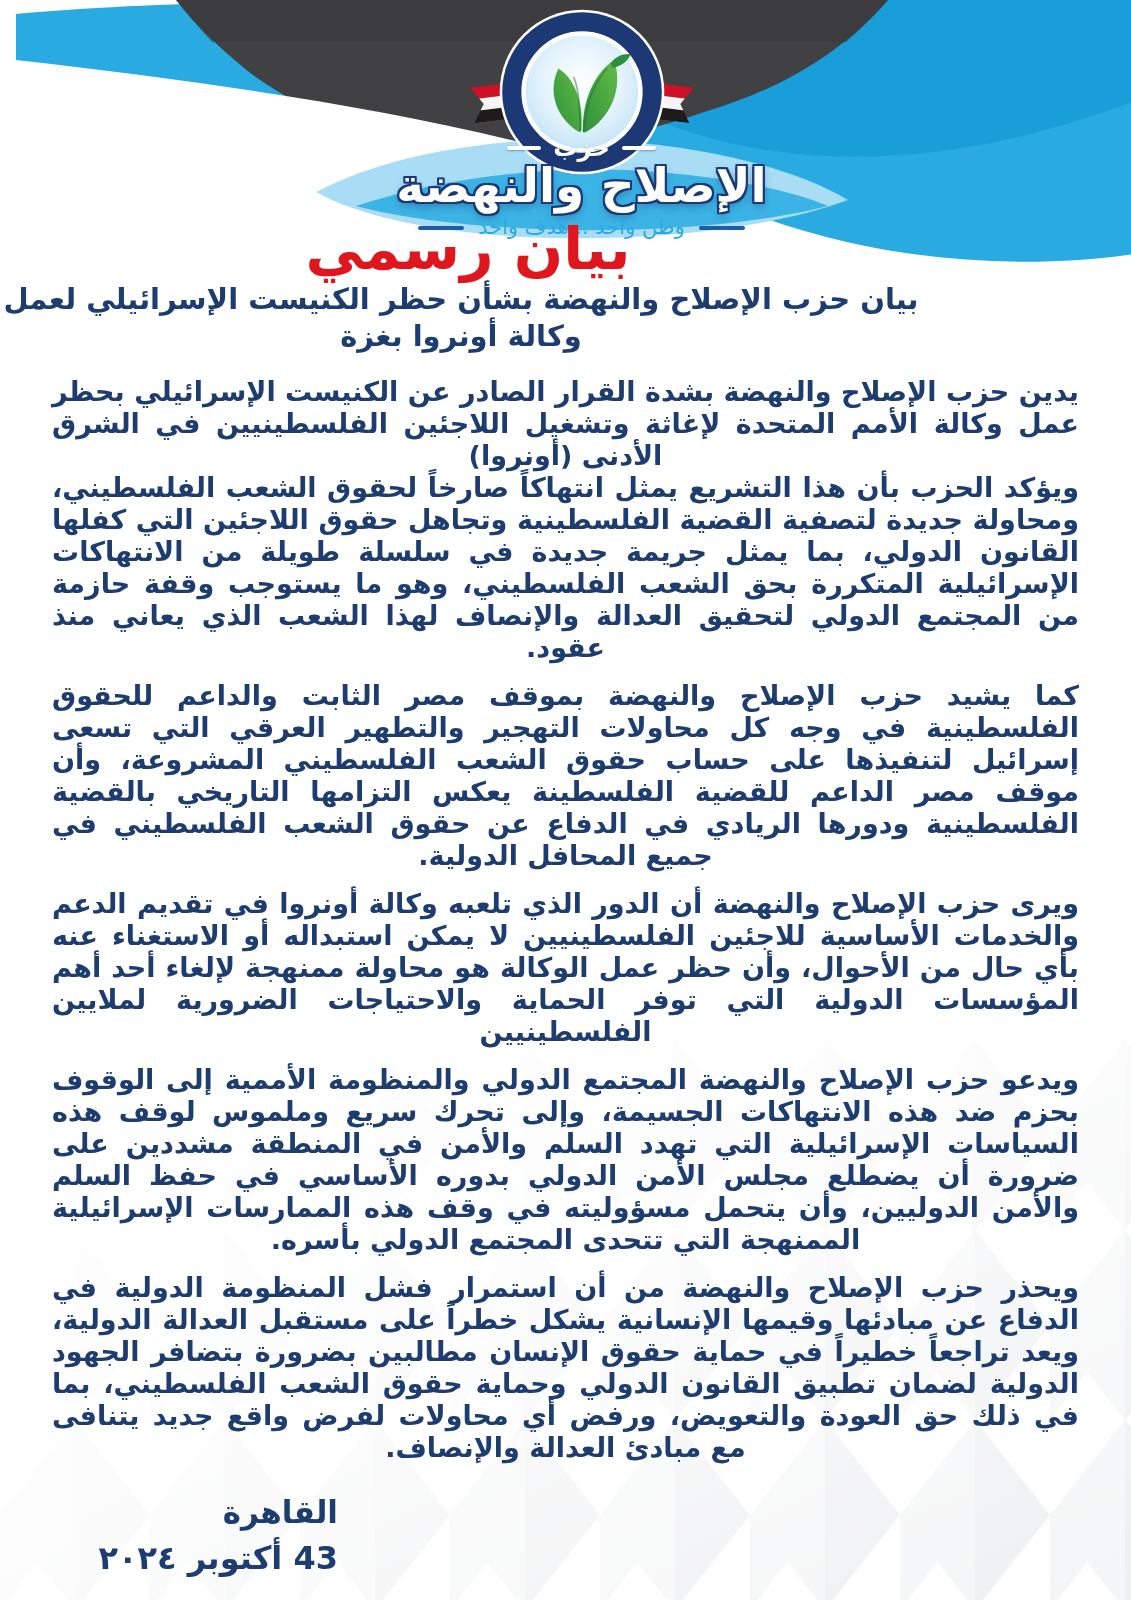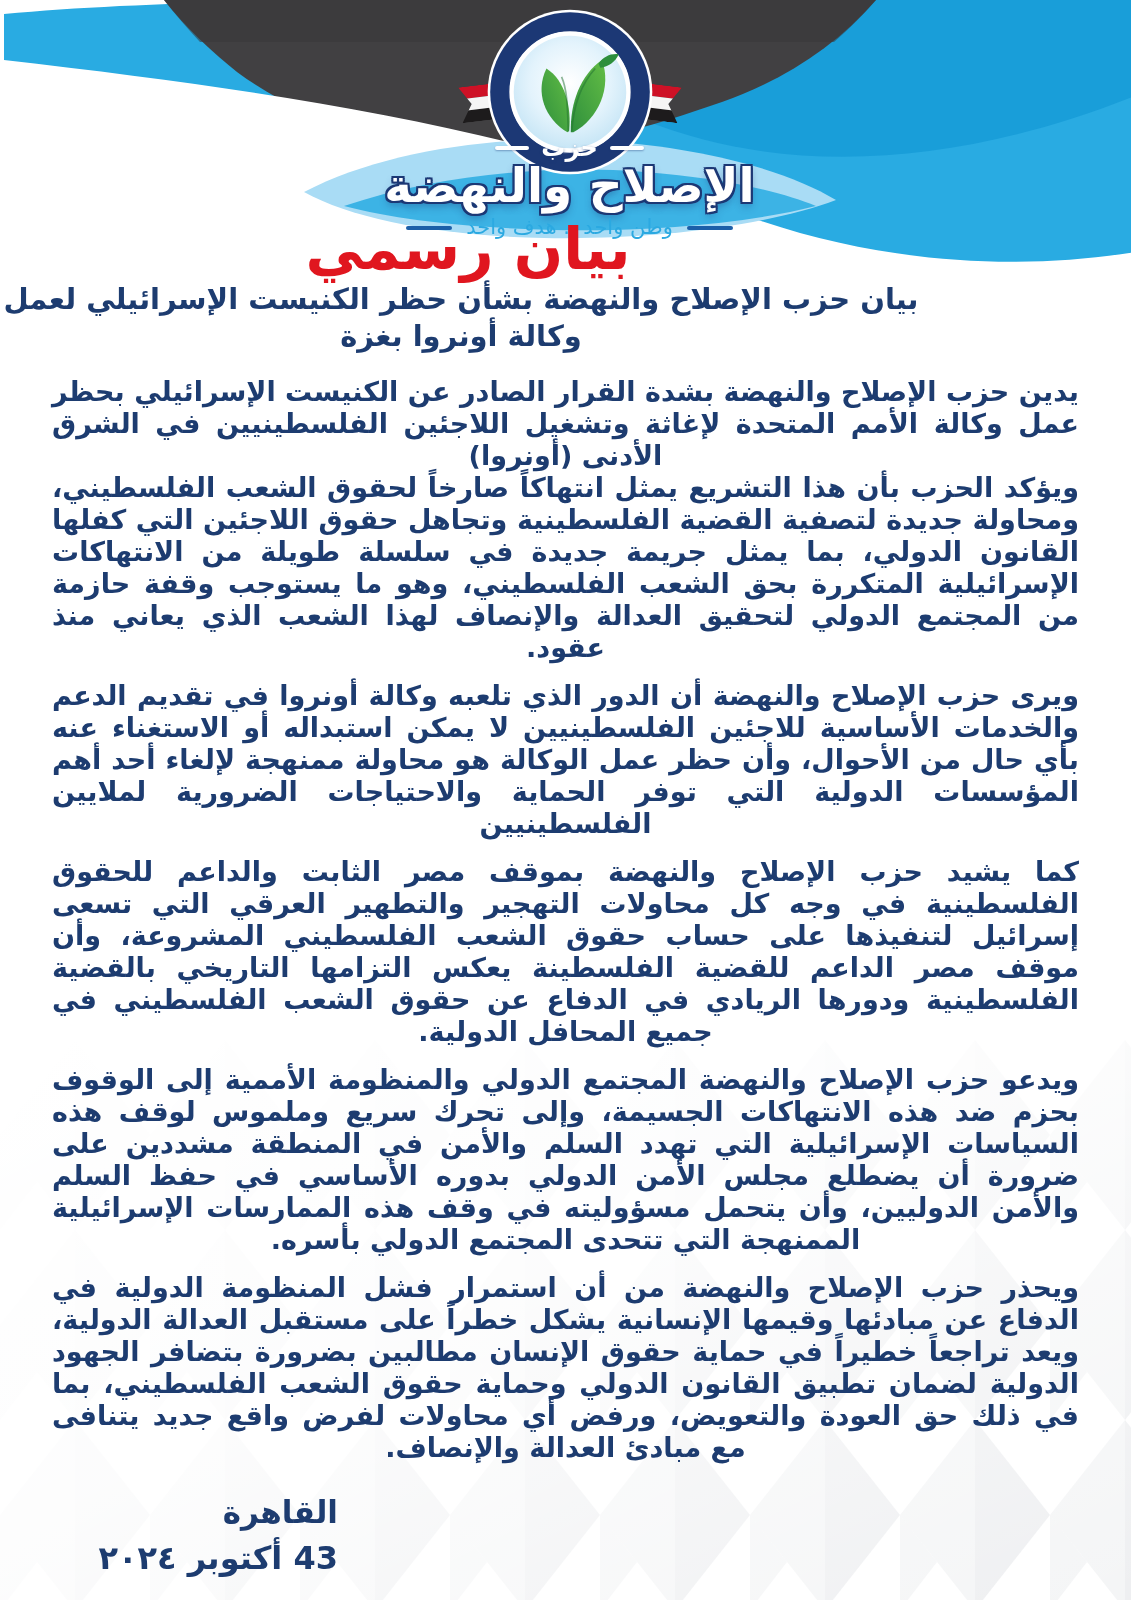--- a/index.html
+++ b/index.html
@@ -6,21 +6,21 @@
   .page{
     position:relative;
     width:1131px;height:1600px;
     margin:0 auto;
     background:#ffffff;
     overflow:hidden;
     font-family:"DejaVu Sans",sans-serif;
     direction:rtl;
   }
   
-  .header{position:absolute;top:0;left:4px;width:952px;height:380px;}
+  .header{position:absolute;top:0;left:16px;width:952px;height:380px;}
   .header-bg{position:absolute;top:0;left:0;display:block;}
   
   .flag{
     position:absolute;height:36px;width:88px;
     display:flex;flex-direction:column;z-index:2;
   }
   .flag .st-red{flex:1;background:#ce1126;}
   .flag .st-white{flex:1;background:#f5f5f5;position:relative;}
   .flag .st-black{flex:1;background:#1d1b1c;}
   .flag .eagle{
@@ -188,22 +188,22 @@
     </div>
   </div>
 
   <h1 class="kicker">بيان رسمي</h1>
   <h2 class="title">بيان حزب الإصلاح والنهضة بشأن حظر الكنيست الإسرائيلي لعمل
 وكالة أونروا بغزة</h2>
 
   <div class="body-text">
     <p>يدين حزب الإصلاح والنهضة بشدة القرار الصادر عن الكنيست الإسرائيلي بحظر عمل وكالة الأمم المتحدة لإغاثة وتشغيل اللاجئين الفلسطينيين في الشرق الأدنى (أونروا)
 ويؤكد الحزب بأن هذا التشريع يمثل انتهاكاً صارخاً لحقوق الشعب الفلسطيني، ومحاولة جديدة لتصفية القضية الفلسطينية وتجاهل حقوق اللاجئين التي كفلها القانون الدولي، بما يمثل جريمة جديدة في سلسلة طويلة من الانتهاكات الإسرائيلية المتكررة بحق الشعب الفلسطيني، وهو ما يستوجب وقفة حازمة من المجتمع الدولي لتحقيق العدالة والإنصاف لهذا الشعب الذي يعاني منذ عقود.</p>
+    <p>كما يشيد حزب الإصلاح والنهضة بموقف مصر الثابت والداعم للحقوق الفلسطينية في وجه كل محاولات التهجير والتطهير العرقي التي تسعى إسرائيل لتنفيذها على حساب حقوق الشعب الفلسطيني المشروعة، وأن موقف مصر الداعم للقضية الفلسطينة يعكس التزامها التاريخي بالقضية الفلسطينية ودورها الريادي في الدفاع عن حقوق الشعب الفلسطيني في جميع المحافل الدولية.</p>
     <p>ويرى حزب الإصلاح والنهضة أن الدور الذي تلعبه وكالة أونروا في تقديم الدعم والخدمات الأساسية للاجئين الفلسطينيين لا يمكن استبداله أو الاستغناء عنه بأي حال من الأحوال، وأن حظر عمل الوكالة هو محاولة ممنهجة لإلغاء أحد أهم المؤسسات الدولية التي توفر الحماية والاحتياجات الضرورية لملايين الفلسطينيين</p>
-    <p>كما يشيد حزب الإصلاح والنهضة بموقف مصر الثابت والداعم للحقوق الفلسطينية في وجه كل محاولات التهجير والتطهير العرقي التي تسعى إسرائيل لتنفيذها على حساب حقوق الشعب الفلسطيني المشروعة، وأن موقف مصر الداعم للقضية الفلسطينة يعكس التزامها التاريخي بالقضية الفلسطينية ودورها الريادي في الدفاع عن حقوق الشعب الفلسطيني في جميع المحافل الدولية.</p>
     <p>ويدعو حزب الإصلاح والنهضة المجتمع الدولي والمنظومة الأممية إلى الوقوف بحزم ضد هذه الانتهاكات الجسيمة، وإلى تحرك سريع وملموس لوقف هذه السياسات الإسرائيلية التي تهدد السلم والأمن في المنطقة مشددين على ضرورة أن يضطلع مجلس الأمن الدولي بدوره الأساسي في حفظ السلم والأمن الدوليين، وأن يتحمل مسؤوليته في وقف هذه الممارسات الإسرائيلية الممنهجة التي تتحدى المجتمع الدولي بأسره.</p>
     <p>ويحذر حزب الإصلاح والنهضة من أن استمرار فشل المنظومة الدولية في الدفاع عن مبادئها وقيمها الإنسانية يشكل خطراً على مستقبل العدالة الدولية، ويعد تراجعاً خطيراً في حماية حقوق الإنسان مطالبين بضرورة بتضافر الجهود الدولية لضمان تطبيق القانون الدولي وحماية حقوق الشعب الفلسطيني، بما في ذلك حق العودة والتعويض، ورفض أي محاولات لفرض واقع جديد يتنافى مع مبادئ العدالة والإنصاف.</p>
   </div>
 
   <div class="footer">
     <div class="footer-city">القاهرة</div>
     <div class="footer-date">43 أكتوبر ٢٠٢٤</div>
   </div>
 
 </div>

